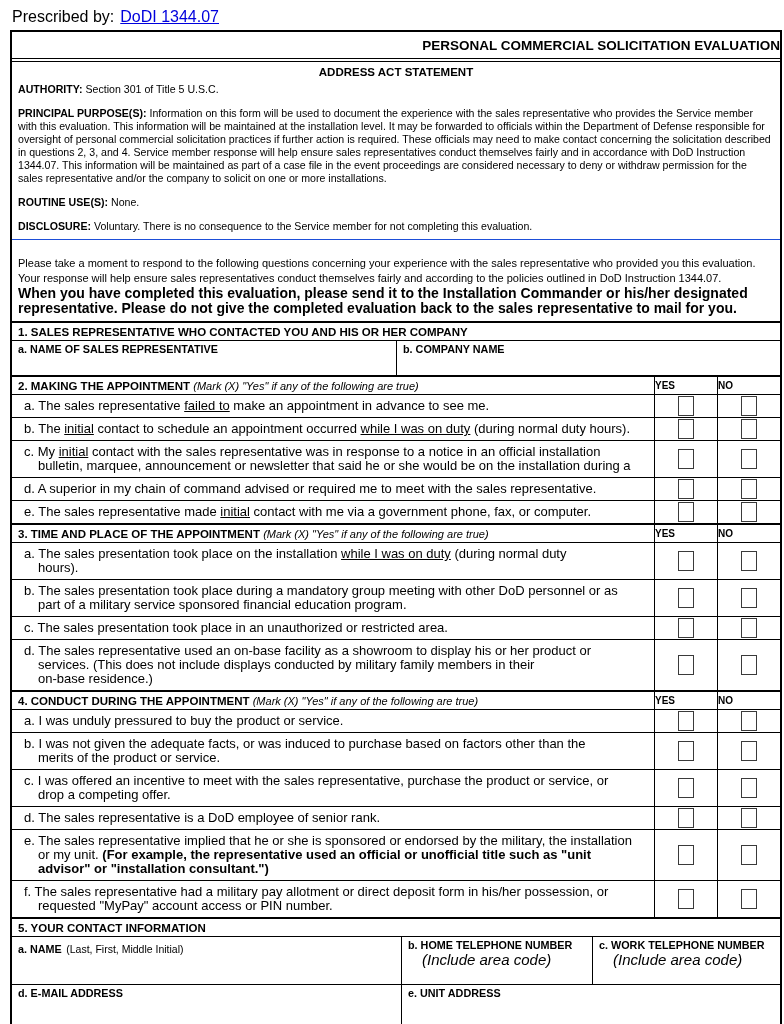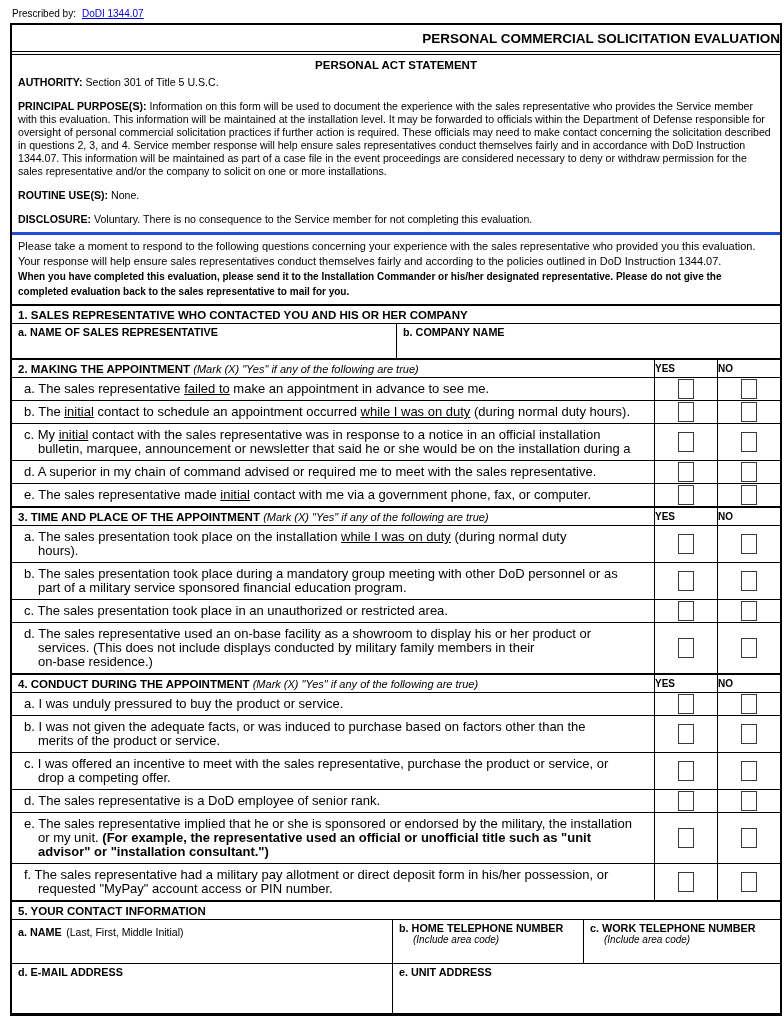--- a/index.html
+++ b/index.html
@@ -4,39 +4,39 @@
 <style>
   html, body { margin:0; padding:0; background:#ffffff; }
   body {
     width:784px; height:1024px; overflow:hidden;
     font-family:"Liberation Sans", sans-serif; color:#000;
     -webkit-font-smoothing:antialiased;
   }
   .page { box-sizing:border-box; width:784px; padding:6px 2px 0 10px; }
 
   
-  .prescribed { font-size:10px; padding:2px 0 4px 2px; }
+  .prescribed { font-size:16px; padding:2px 0 4px 2px; }
   .prescribed a { color:#0000dd; text-decoration:underline; margin-left:6px; }
 
   
   .formbox { border:2px solid #000; border-bottom-width:3px; background:#fff; }
 
   .title-row { text-align:right; font-weight:bold; font-size:13.5px; padding:6px 0 5px; }
   .double-rule { height:2px; border-top:1px solid #000; border-bottom:1px solid #000; }
 
   
   .privacy { padding:2px 6px 2px 6px; font-size:10.6px; line-height:13px; }
   .privacy-heading { text-align:center; font-weight:bold; font-size:11.5px; padding:2px 0 4px; }
   .stmt { margin:0 0 11px 0; }
   .stmt.last { margin-bottom:4px; }
   .lbl { font-weight:bold; }
 
   
-  .intro { border-top:3px solid #1d4ed8; padding:4px 6px 5px; font-size:11px; line-height:15px; }
-  .intro-bold { font-weight:bold; font-size:10px; }
+  .intro { border-top:1px solid #1d4ed8; padding:16px 6px 5px; font-size:11px; line-height:15px; }
+  .intro-bold { font-weight:bold; font-size:14px; }
 
   
   .sec-header { border-top:2px solid #000; font-weight:bold; font-size:11.5px; padding:3px 6px 2px; }
   .sec1-cells { display:grid; grid-template-columns:1fr 1fr; border-top:1px solid #000; }
   .cell { padding:2px 6px; min-height:34px; box-sizing:border-box; }
   .cell + .cell { border-left:1px solid #000; }
   .cell-label { font-weight:bold; font-size:10.8px; }
   .cell-note { font-weight:normal; font-size:10.5px; }
   .fill { min-height:14px; }
 
@@ -51,41 +51,41 @@
   .line.cont { padding-left:14px; }
   .u { text-decoration:underline; }
   .b { font-weight:bold; }
   .yn { border-left:1px solid #000; display:flex; align-items:center; justify-content:center; }
   .checkbox { width:16px; height:20px; border:1px solid #3a3a3a; background:#fff; box-sizing:border-box; }
 
   
   .contact-row1 { display:grid; grid-template-columns:380px 191px 1fr; border-top:1px solid #000; }
   .contact-row2 { display:grid; grid-template-columns:380px 1fr; border-top:1px solid #000; }
   .ccell { padding:2px 6px; box-sizing:border-box; }
-  .ccell + .ccell { border-left:1px solid #000; }
+  .ccell + .ccell { border-left:1px solid #000;margin-left:9px; }
   .contact-row1 .ccell { min-height:43px; }
   .contact-row2 .ccell { min-height:49px; }
-  .sub-note { font-style:italic; font-weight:normal; font-size:10px; margin-left:14px; }
+  .sub-note { font-style:italic; font-weight:normal; font-size:15px; margin-left:14px; }
 </style>
 </head>
 <body>
 
 <div class="page">
 
   <div class="prescribed">
     <span>Prescribed by:</span><a href="#">DoDI 1344.07</a>
   </div>
 
   <div class="formbox">
 
     <div class="title-row">PERSONAL COMMERCIAL SOLICITATION EVALUATION</div>
     <div class="double-rule"></div>
 
     <div class="privacy">
-      <div class="privacy-heading">PERSONAL ACT STATEMENT</div>
+      <div class="privacy-heading">ADDRESS ACT STATEMENT</div>
       <p class="stmt">
         <span class="lbl">AUTHORITY:</span>
         <span>Section 301 of Title 5 U.S.C.</span>
       </p>
       <p class="stmt">
         <span class="lbl">PRINCIPAL PURPOSE(S):</span>
         <span>Information on this form will be used to document the experience with the sales representative who provides the Service member with this evaluation.  This information will be maintained at the installation level.  It may be forwarded to officials within the Department of Defense responsible for oversight of personal commercial solicitation practices if further action is required.  These officials may need to make contact concerning the solicitation described in questions 2, 3, and 4.  Service member response will help ensure sales representatives conduct themselves fairly and in accordance with DoD Instruction 1344.07.  This information will be maintained as part of a case file in the event proceedings are considered necessary to deny or withdraw permission for the sales representative and/or the company to solicit on one or more installations.</span>
       </p>
       <p class="stmt">
         <span class="lbl">ROUTINE USE(S):</span>

